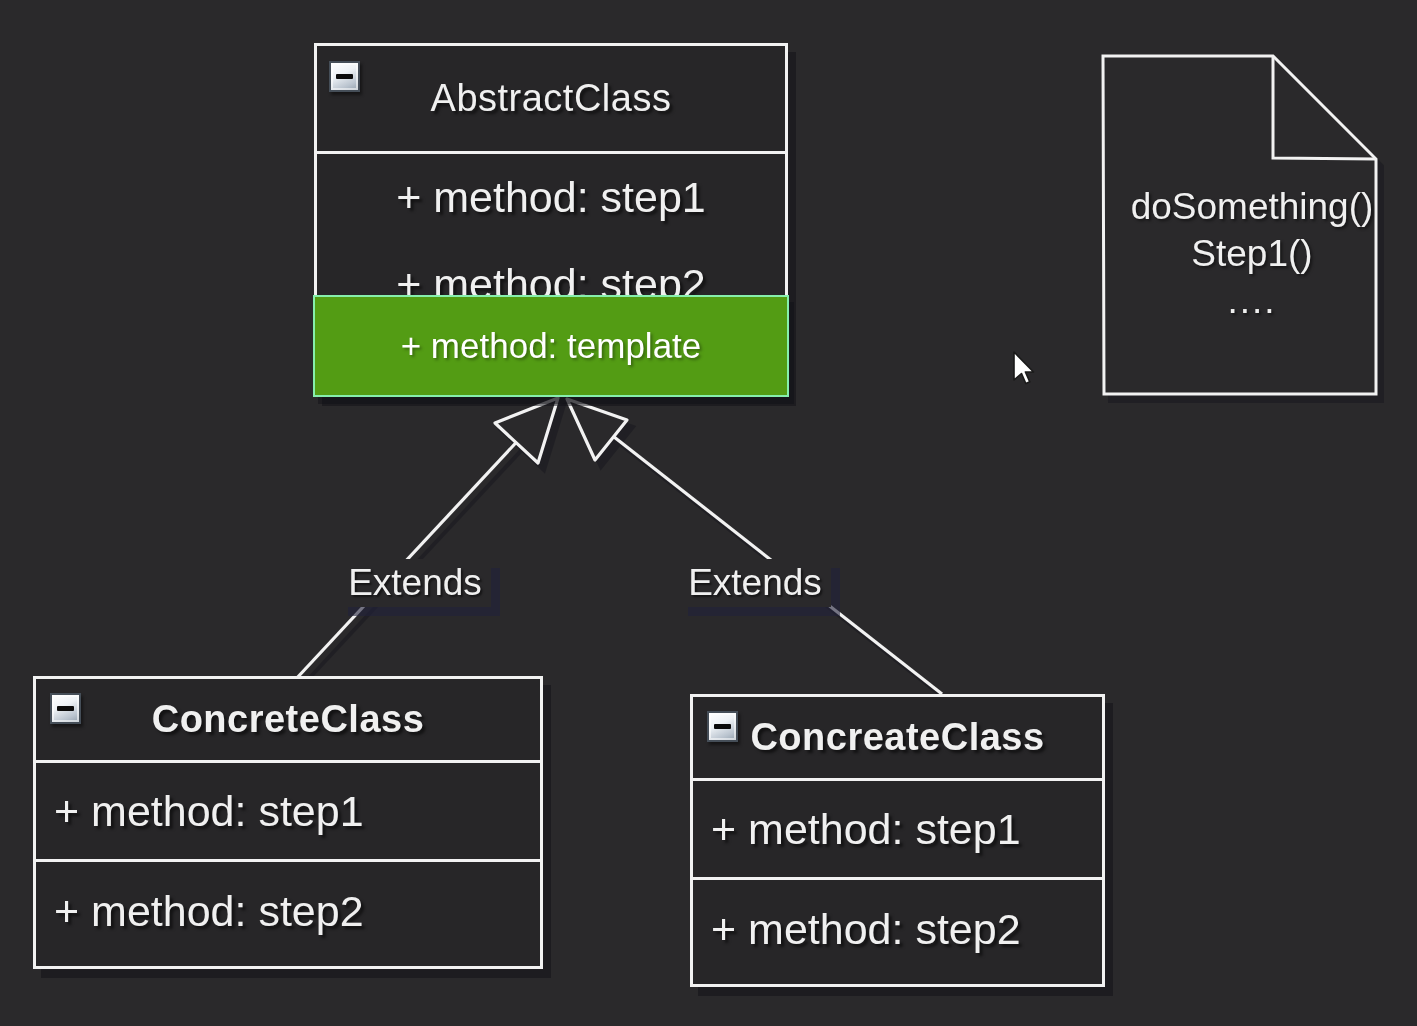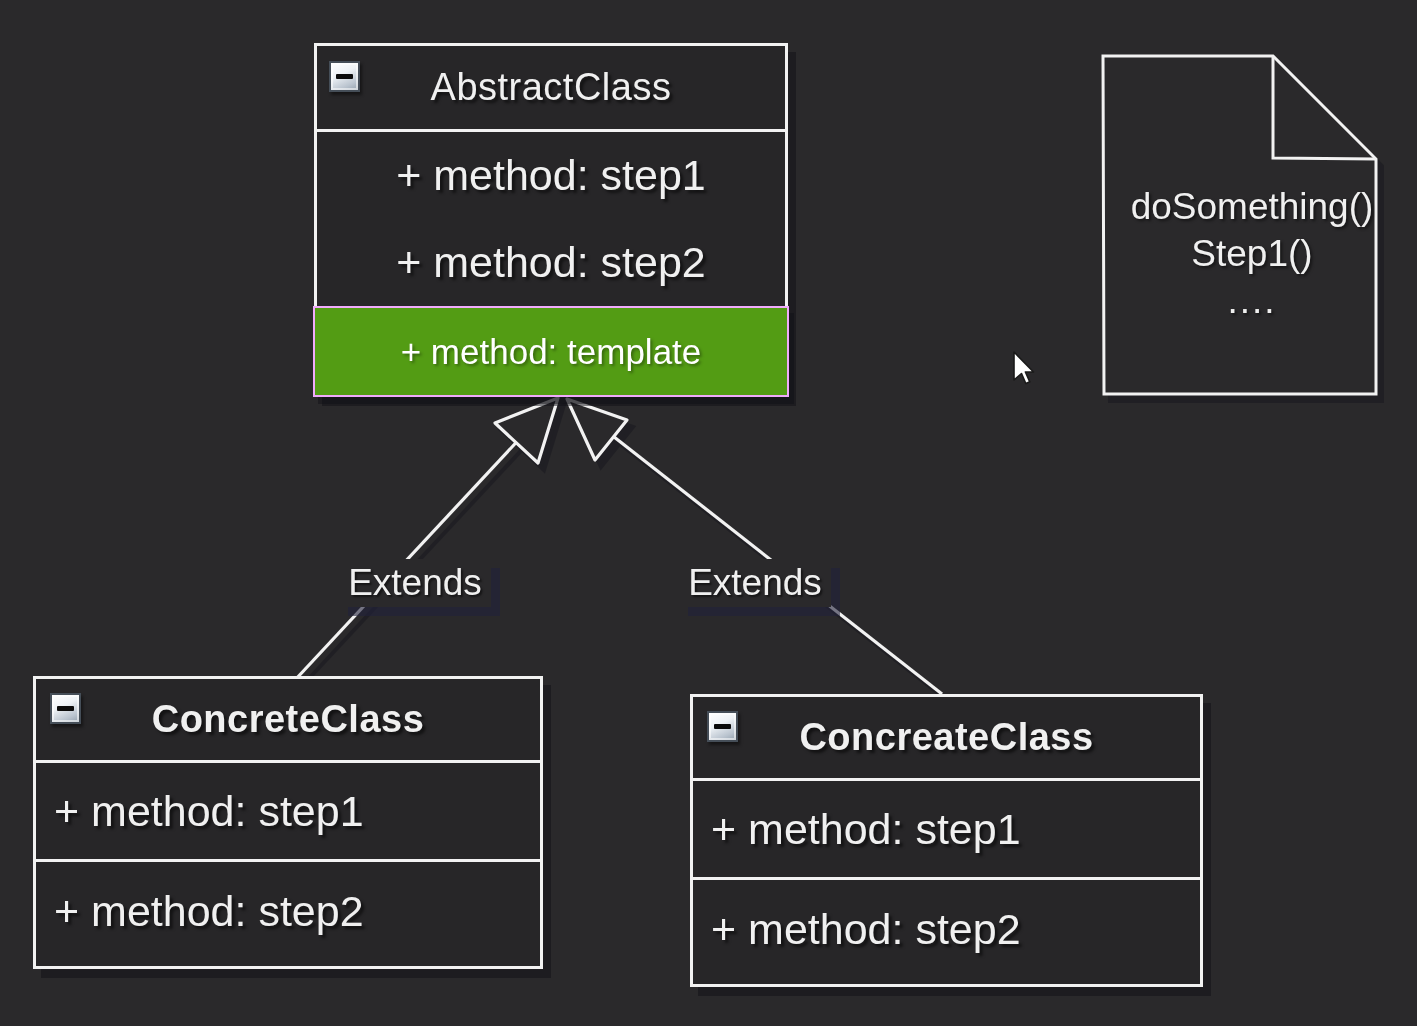--- a/index.html
+++ b/index.html
@@ -31,35 +31,35 @@
     box-sizing:border-box; display:flex; align-items:center;
   }
   .compartment.divided { border-bottom:3px solid #f2f2f2; }
   .method-row {
     font-size:43px; text-shadow:3px 3px 3px rgba(0,0,0,0.55);
     white-space:nowrap;
   }
   .padded { padding-left:18px; }
 
   #abstract-class { left:314px; top:43px; width:474px; height:354px; }
-  #abstract-class .class-header { height:86px; }
+  #abstract-class .class-header { height:108px; }
   #abstract-class .abstract-body-row { height:87px; display:flex; align-items:center; justify-content:center; }
 
   .template-row {
-    position:absolute; left:-4px; right:-4px; bottom:-3px; height:91px;
+    position:absolute; left:-4px; right:-4px; bottom:-3px; height:102px;
     box-sizing:border-box;
-    background:#539c14; border:2px solid #f0abfc;
+    background:#539c14; border:2px solid #86efac;
     display:flex; align-items:center; justify-content:center;
     font-size:35px; color:#ffffff;
     text-shadow:2px 2px 3px rgba(0,0,0,0.35);
     box-shadow:5px 7px 0 rgba(16,16,22,0.45);
   }
 
   #concrete-left  { left:33px;  top:676px; width:510px; height:293px; }
-  #concrete-right { left:690px; top:694px; width:513px; height:293px; }
+  #concrete-right { left:690px; top:694px; width:415px; height:293px; }
   .concrete .class-header { height:84px; }
   .concrete .compartment.first { height:99px; }
   .concrete .compartment.last  { height:98px; }
 
   
   .collapse-btn {
     position:absolute; left:14px; top:14px; width:31px; height:31px;
     box-sizing:border-box;
     background:linear-gradient(155deg,#ffffff 0%,#eef2f6 40%,#b9c3ce 78%,#93a0ad 100%);
     border:2px solid #454e58;

